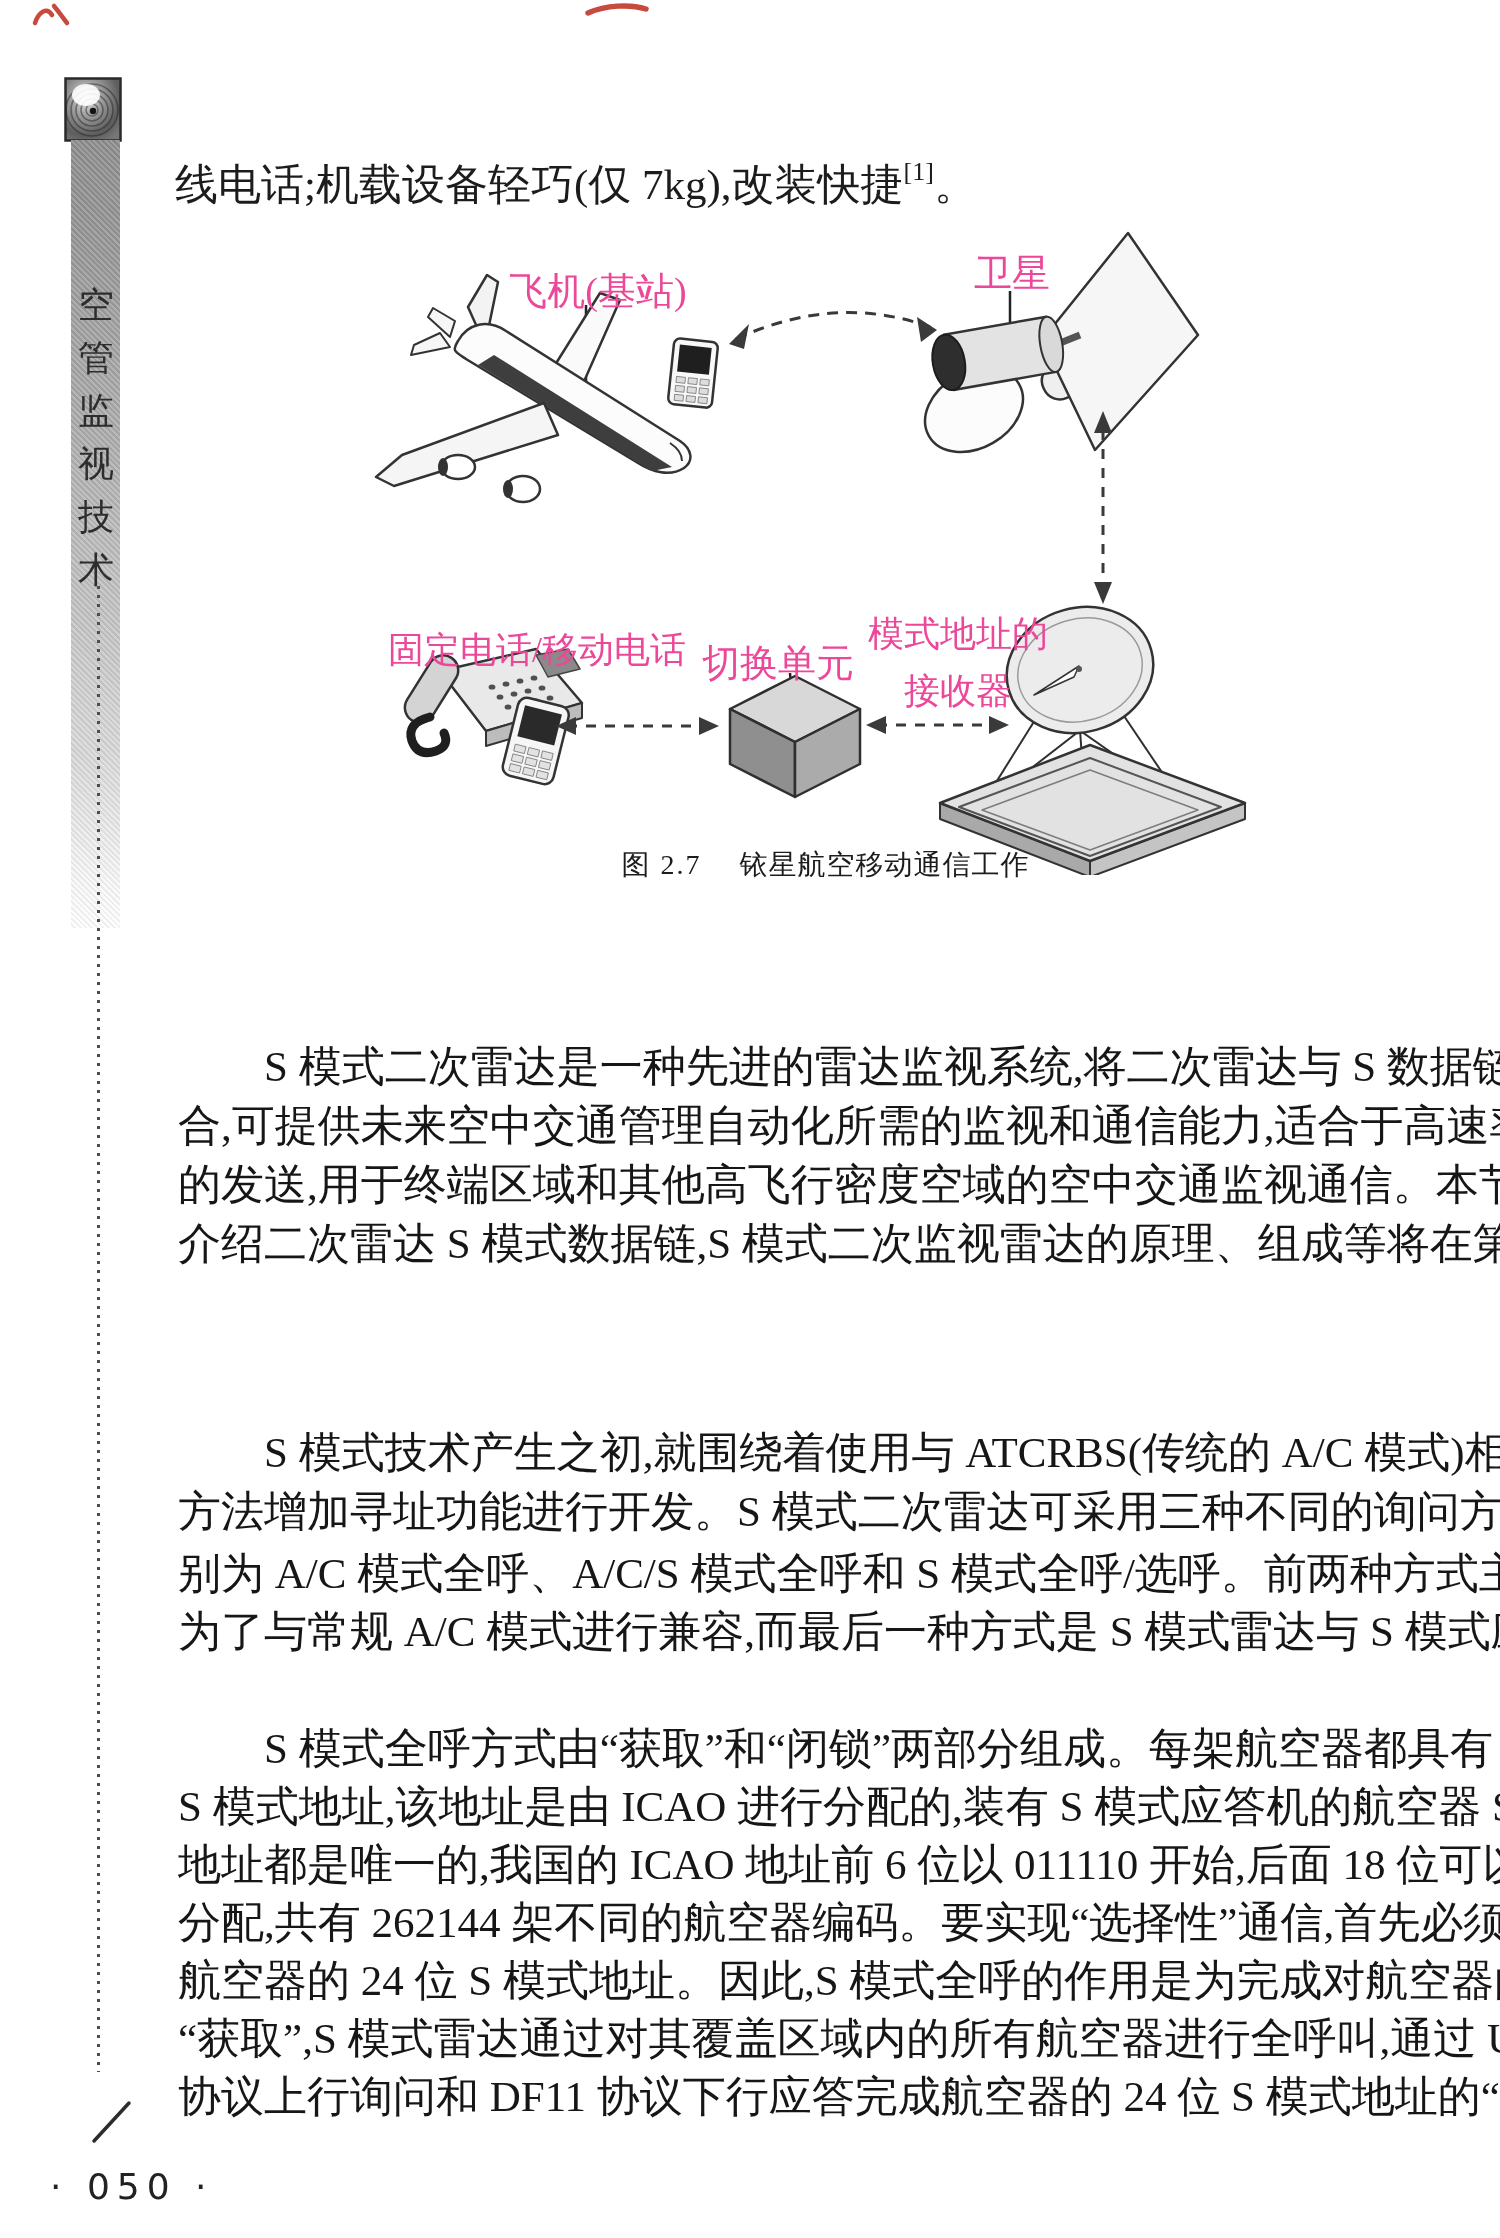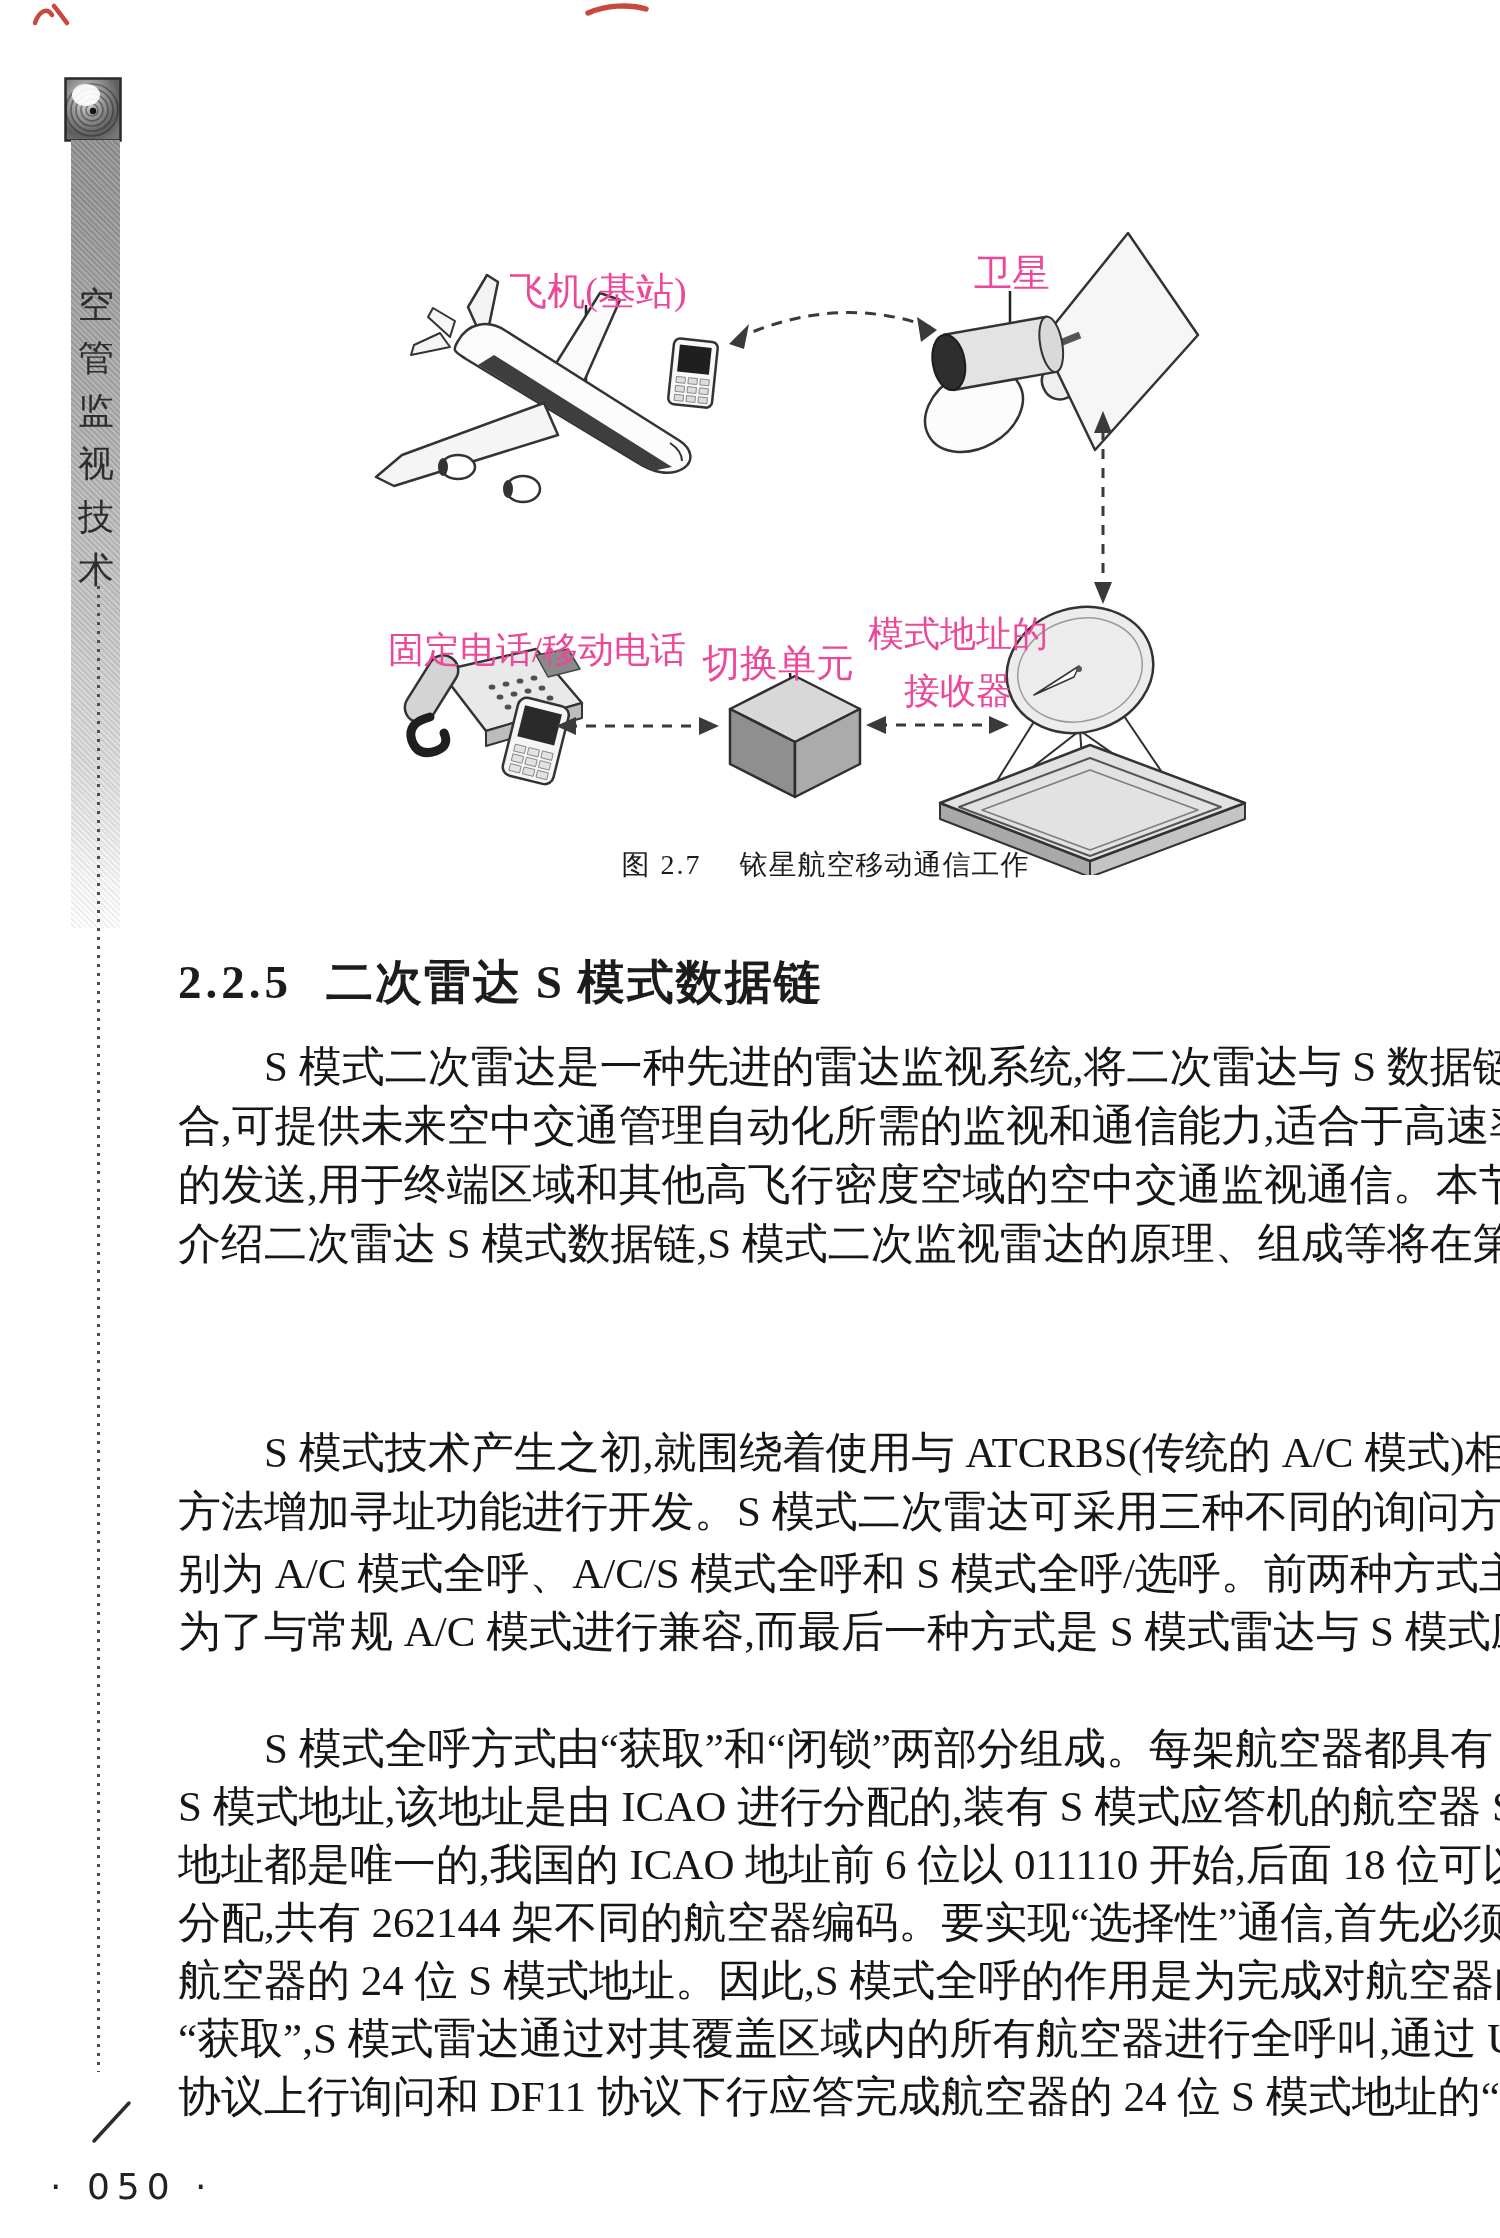--- a/index.html
+++ b/index.html
@@ -82,20 +82,21 @@
     <div class="ch">空</div>
     <div class="ch">管</div>
     <div class="ch">监</div>
     <div class="ch">视</div>
     <div class="ch">技</div>
     <div class="ch">术</div>
   </div>
 
   <div class="dotted-rule"></div>
 
+  <div class="intro"><span>线电话;机载设备轻巧(仅 7kg),改装快捷</span><sup>[1]</sup><span>。</span></div>
 
   <svg class="fig-art" viewBox="0 0 1020 650">
 
     <line x1="306" y1="80" x2="306" y2="176" stroke="#222" stroke-width="2.5"></line>
     <circle cx="306" cy="179" r="4" fill="#111"></circle>
 
     <g stroke-linejoin="round">
       <polygon points="160,108 134,120 131,130 170,122" fill="#f6f6f6" stroke="#333" stroke-width="2"></polygon>
       <polygon points="175,96 153,83 148,92 170,112" fill="#f6f6f6" stroke="#333" stroke-width="2"></polygon>
       <polygon points="188,82 207,50 218,57 205,120" fill="#f3f3f3" stroke="#333" stroke-width="2.5"></polygon>
@@ -237,23 +238,20 @@
   <div class="fig-label big" style="left:732px; top:638px;margin-left:46px;">切换单元</div>
   <div class="fig-label" style="left:958px; top:610px;">
     <span>模式地址的</span>
     <span class="l2">接收器</span>
   </div>
 
   <div class="caption">
     <span class="pre">图 2.7</span><span class="txt">铱星航空移动通信工作</span>
   </div>
 
-  <div class="h2">
-    <span class="num">2.2.5</span><span class="ttl">二次雷达 S 模式数据链</span>
-  </div>
 
   <div class="tline indent" style="top:1043px;">S 模式二次雷达是一种先进的雷达监视系统,将二次雷达与 S 数据链相结</div>
   <div class="tline" style="top:1102px;">合,可提供未来空中交通管理自动化所需的监视和通信能力,适合于高速率数据</div>
   <div class="tline" style="top:1161px;">的发送,用于终端区域和其他高飞行密度空域的空中交通监视通信。本节简要</div>
   <div class="tline" style="top:1220px;">介绍二次雷达 S 模式数据链,S 模式二次监视雷达的原理、组成等将在第 3 章</div>
 
 
   <div class="tline indent" style="top:1429px;">S 模式技术产生之初,就围绕着使用与 ATCRBS(传统的 A/C 模式)相同的</div>
   <div class="tline" style="top:1488px;">方法增加寻址功能进行开发。S 模式二次雷达可采用三种不同的询问方式,分</div>
   <div class="tline" style="top:1550px;">别为 A/C 模式全呼、A/C/S 模式全呼和 S 模式全呼/选呼。前两种方式主要是</div>

